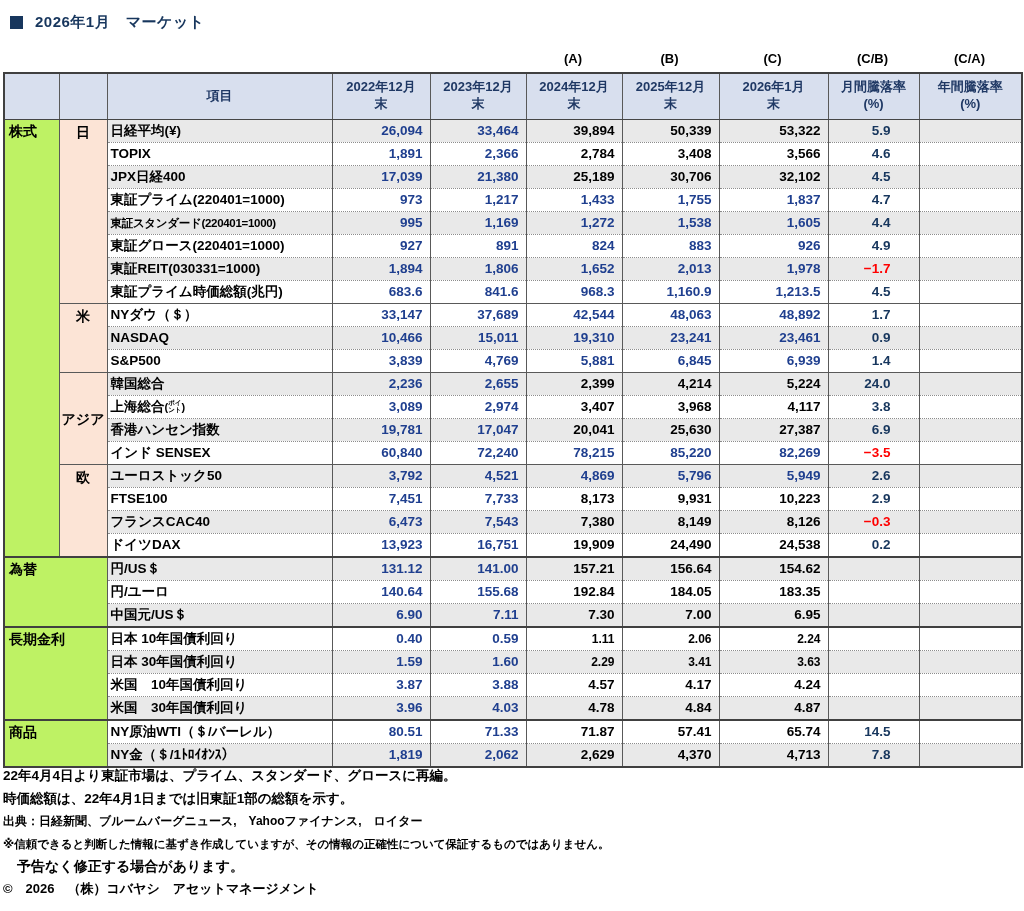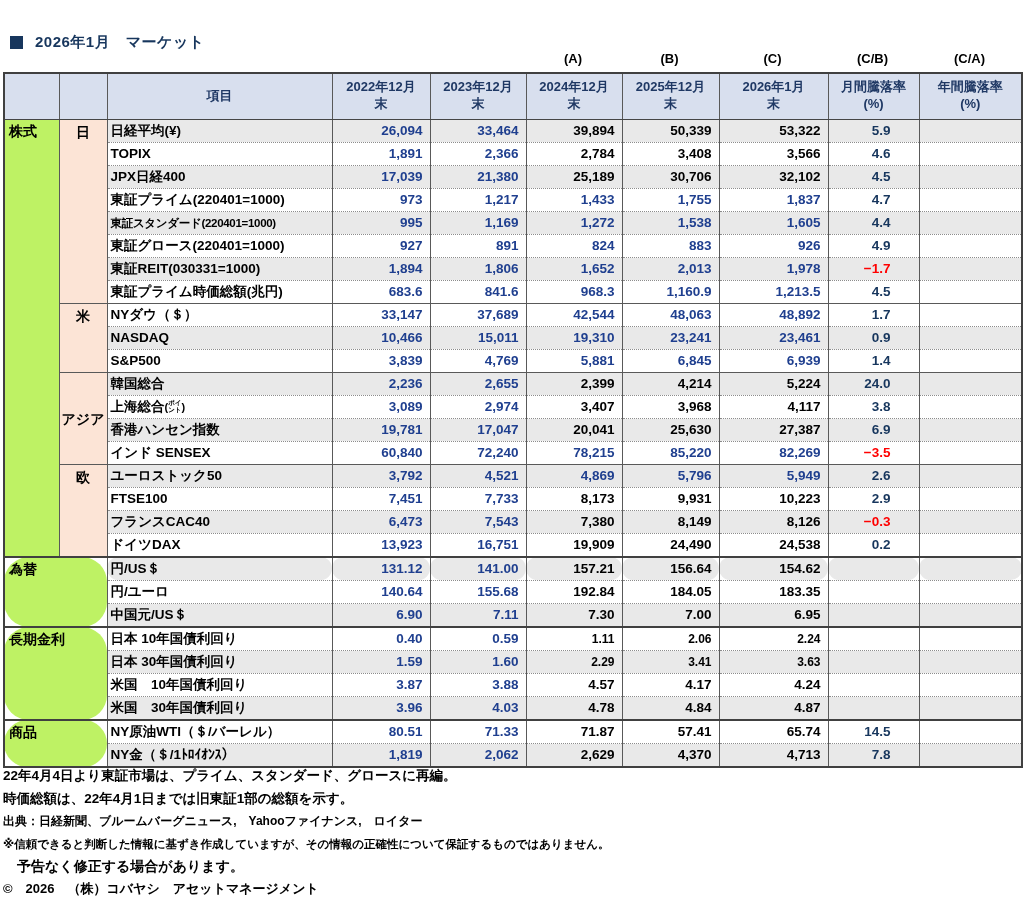--- a/index.html
+++ b/index.html
@@ -3,21 +3,21 @@
 <meta charset="utf-8">
 <style>
   * { margin:0; padding:0; box-sizing:border-box; }
   html,body { background:#ffffff; }
   .page {
     position:relative; width:1024px; height:911px; background:#ffffff;
     font-family:"Liberation Sans","DejaVu Sans",sans-serif; color:#000;
     overflow:hidden;
   }
   
-  .title-row { position:absolute; left:10px; top:13px; display:flex; align-items:center;margin-top:20px; }
+  .title-row { position:absolute; left:10px; top:13px; display:flex; align-items:center; }
   .title-square { width:13px; height:13px; background:#17365D; display:inline-block; margin-right:12px; }
   .title-text { font-size:15px; font-weight:700; color:#17365D; letter-spacing:0.5px; }
   
   .ref-row { position:absolute; left:3px; top:51px; width:1018px; display:flex; height:17px; }
   .ref-spacer { width:522px; }
   .ref-cell { text-align:center; font-size:13px; font-weight:700; color:#000; }
   .ref-a { width:96px; } .ref-b { width:97px; } .ref-c { width:109px; }
   .ref-cb { width:91px; } .ref-ca { width:103px; }
   
   table.market {
@@ -31,21 +31,21 @@
     text-align:center; height:46px; line-height:1.3; vertical-align:middle;
     border-left:1px solid #595959; border-right:1px solid #595959;
     border-bottom:1.5px solid #454545;
   }
   thead th .hl { display:block; }
   tbody td { height:22.2px; line-height:22px; font-size:13.5px;
     border-left:1px solid #595959; border-right:1px solid #595959;
     border-top:1px dotted #8c8c8c;
   }
   tr.solid-top td { border-top:1px solid #595959; }
-  tr.section-top td { border-top:2px solid #404040;border-radius:25px; }
+  tr.section-top td { border-top:2px solid #404040; }
   td.group {
     background:#bef264; font-weight:700; font-size:14px; color:#000;
     text-align:left; padding-left:4px; vertical-align:top;
   }
   td.region {
     background:#FCE4D6; font-weight:700; font-size:14px; color:#000;
     text-align:center; vertical-align:top; padding-top:1px;
   }
   td.region.middle { vertical-align:middle; }
   td.item { text-align:left; padding-left:3px; font-weight:700; color:#000; }

